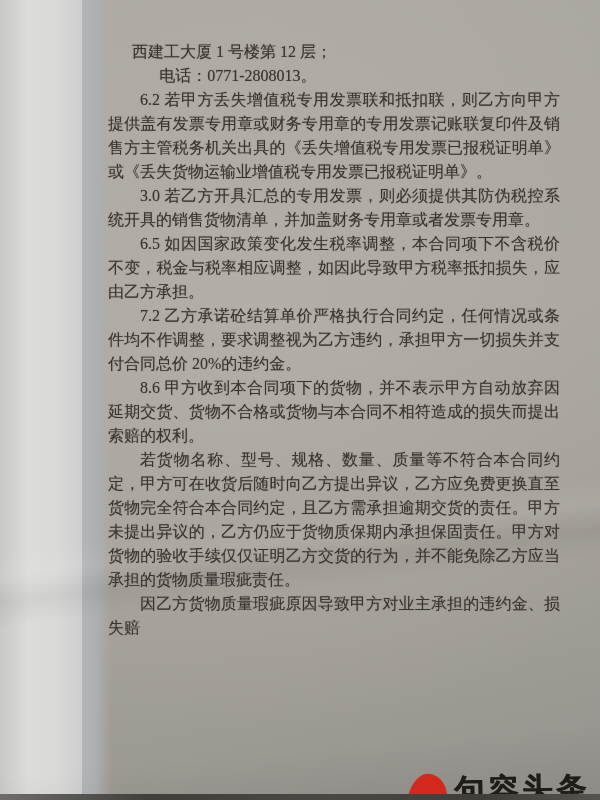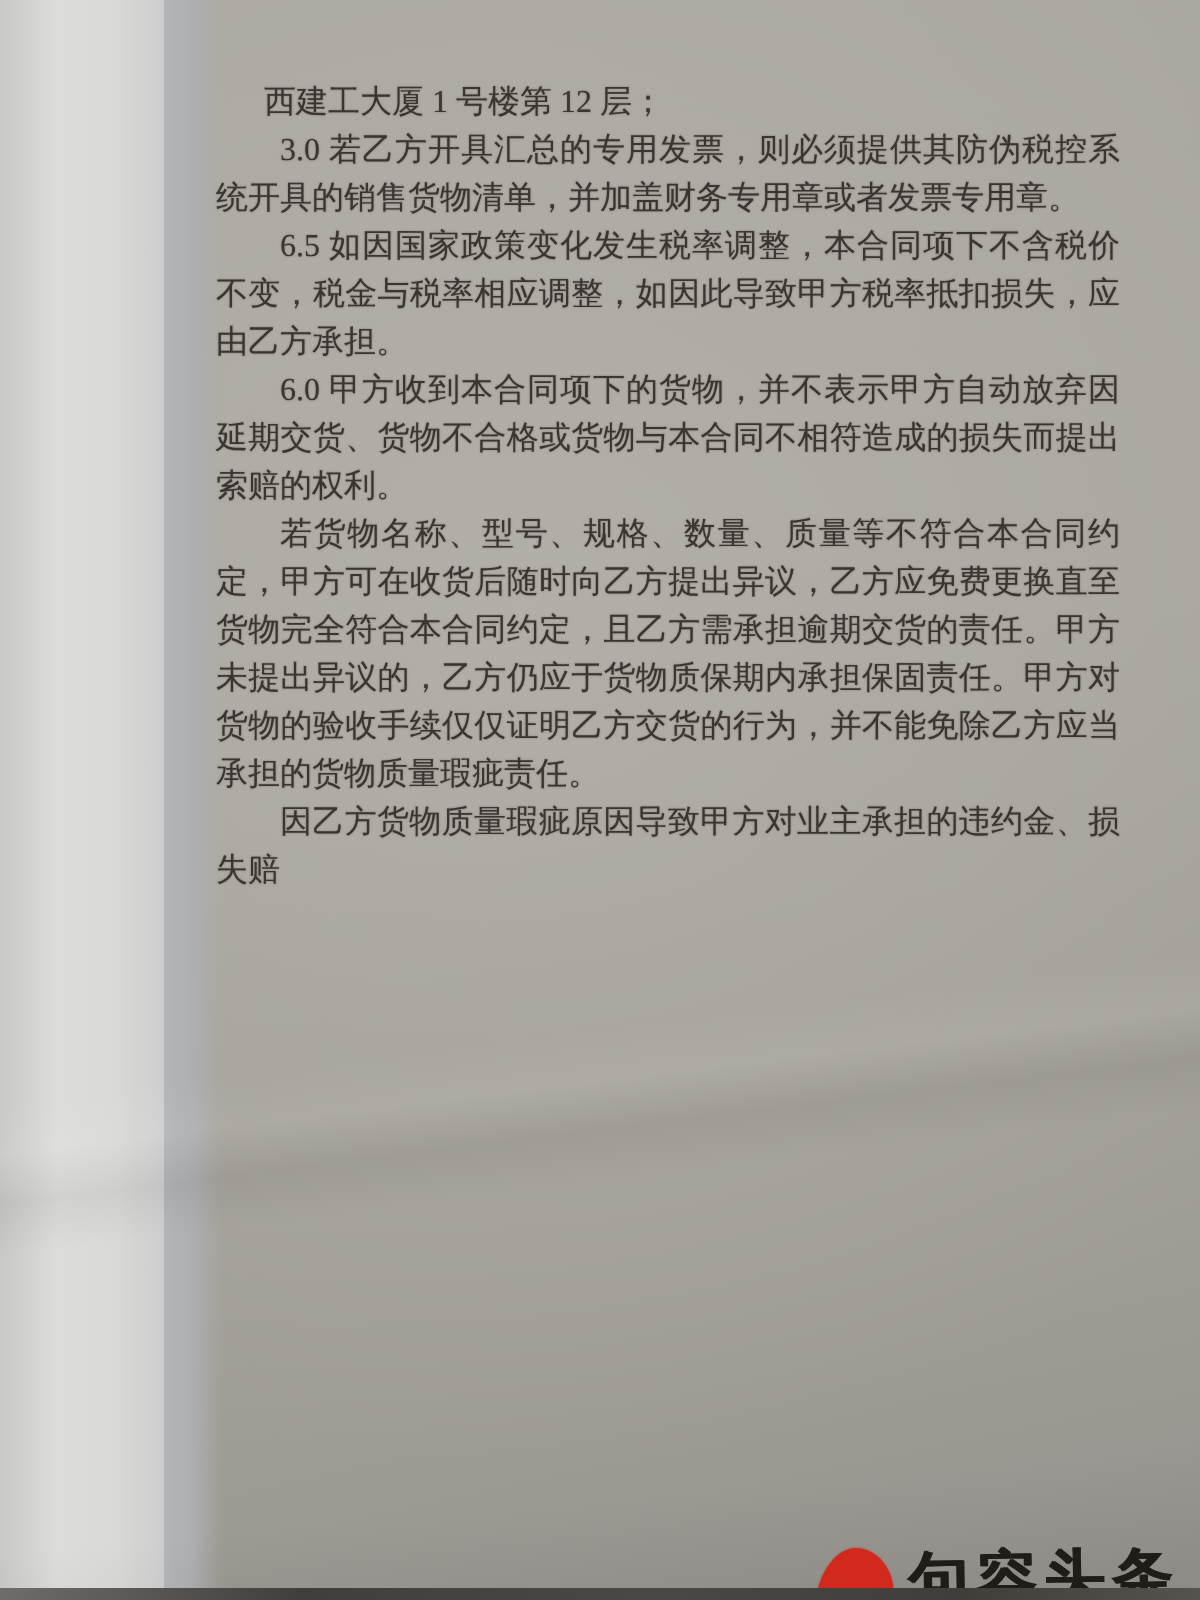--- a/index.html
+++ b/index.html
@@ -74,23 +74,26 @@
 </head>
 <body>
 
 <div class="photo">
   <div class="page-left-edge"></div>
   <div class="page-left-shade"></div>
   <div class="wrinkle"></div>
 
   <div class="doc-text">
       <p style="text-indent: 1.5em;">西建工大厦 1 号楼第 12 层；</p>
+      <p style="text-indent: 3.2em;">电话：0771-2808013。</p>
+      <p>6.2 若甲方丢失增值税专用发票联和抵扣联，则乙方向甲方提供盖有发票专用章或财务专用章的专用发票记账联复印件及销售方主管税务机关出具的《丢失增值税专用发票已报税证明单》或《丢失货物运输业增值税专用发票已报税证明单》。</p>
       <p>3.0 若乙方开具汇总的专用发票，则必须提供其防伪税控系统开具的销售货物清单，并加盖财务专用章或者发票专用章。</p>
       <p>6.5 如因国家政策变化发生税率调整，本合同项下不含税价不变，税金与税率相应调整，如因此导致甲方税率抵扣损失，应由乙方承担。</p>
-      <p>6.0 甲方收到本合同项下的货物，并不表示甲方自动放弃因延期交货、货物不合格或货物与本合同不相符造成的损失而提出索赔的权利。</p>
+      <p>7.2 乙方承诺砼结算单价严格执行合同约定，任何情况或条件均不作调整，要求调整视为乙方违约，承担甲方一切损失并支付合同总价 20%的违约金。</p>
+      <p>8.6 甲方收到本合同项下的货物，并不表示甲方自动放弃因延期交货、货物不合格或货物与本合同不相符造成的损失而提出索赔的权利。</p>
       <p>若货物名称、型号、规格、数量、质量等不符合本合同约定，甲方可在收货后随时向乙方提出异议，乙方应免费更换直至货物完全符合本合同约定，且乙方需承担逾期交货的责任。甲方未提出异议的，乙方仍应于货物质保期内承担保固责任。甲方对货物的验收手续仅仅证明乙方交货的行为，并不能免除乙方应当承担的货物质量瑕疵责任。</p>
       <p>因乙方货物质量瑕疵原因导致甲方对业主承担的违约金、损失赔</p>
     </div>
 
   <div class="watermark">
     <div class="seal">
       <span class="seal-text">句容头条</span>
     </div>
     <div class="brand">句容头条</div>
     <div class="url">www.jurongtoutiao.com</div>

